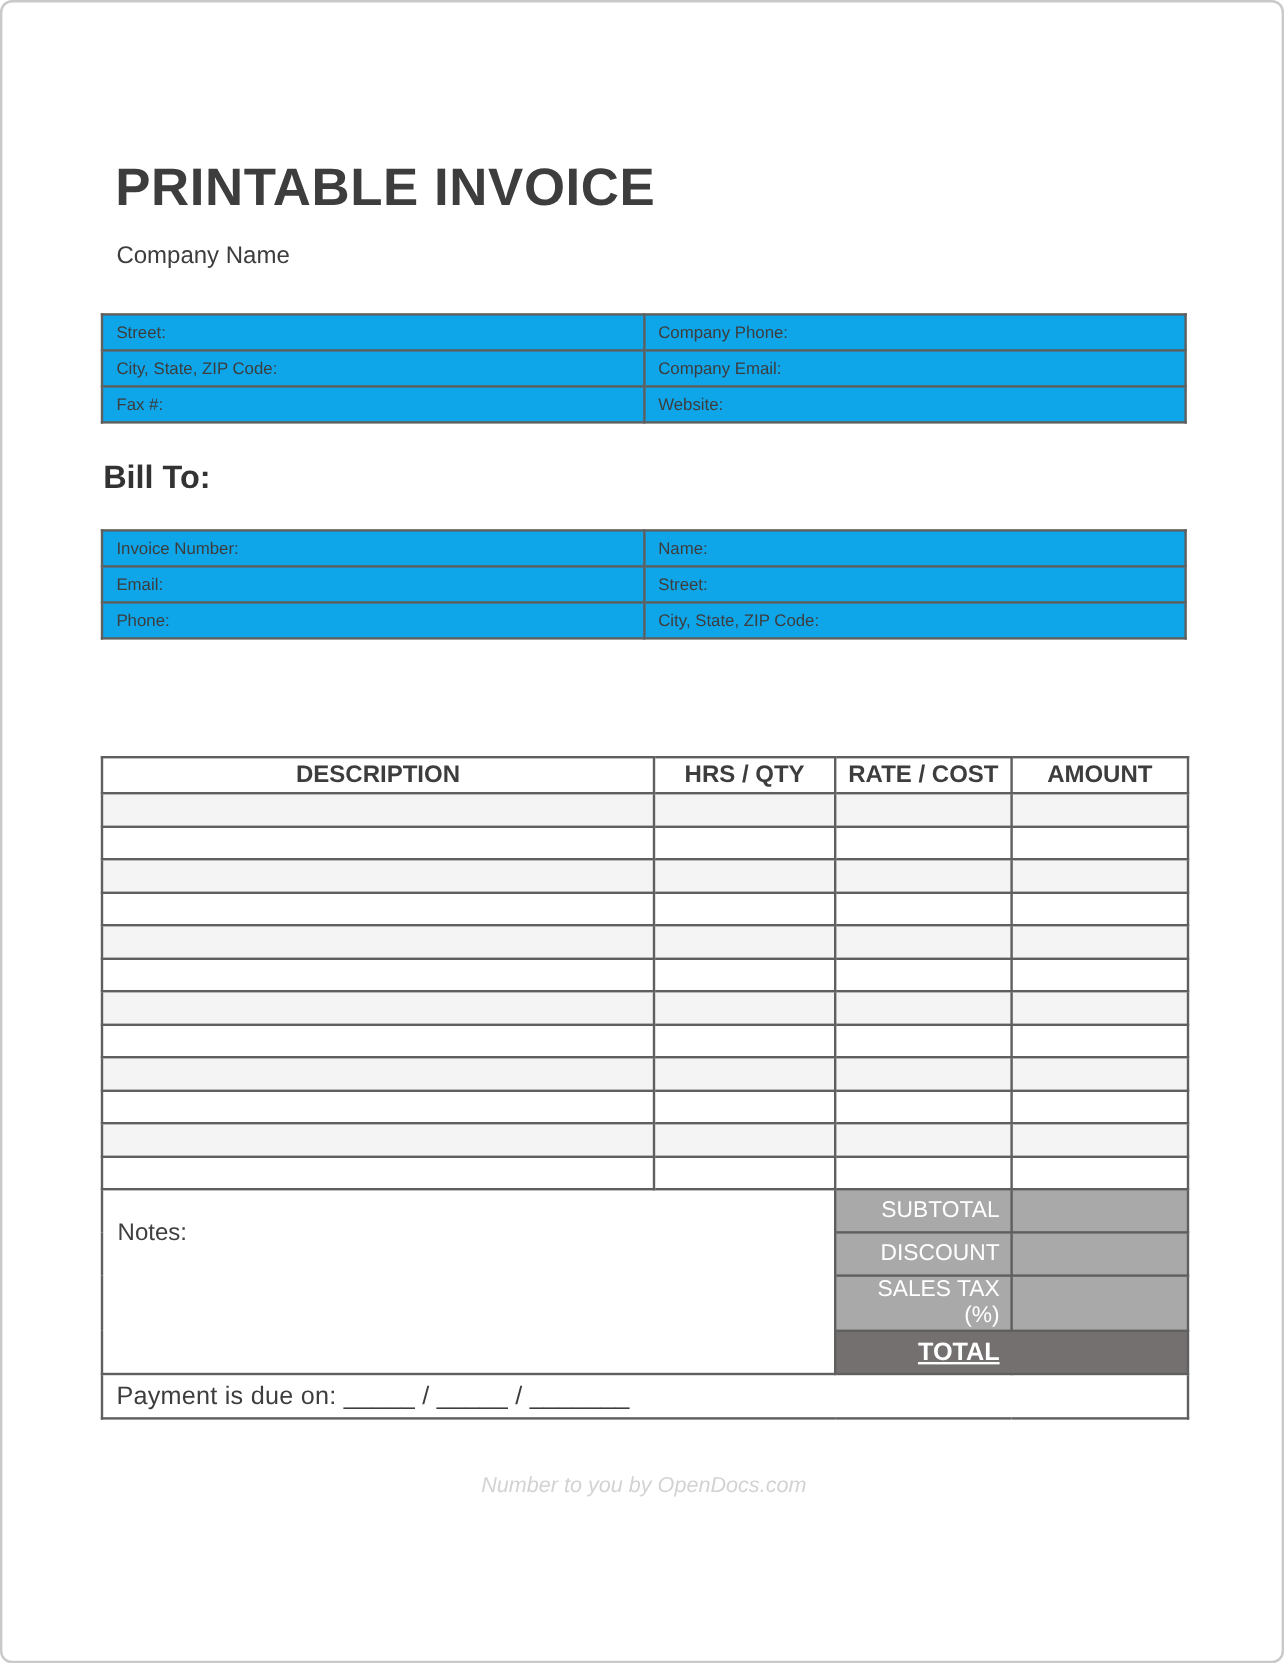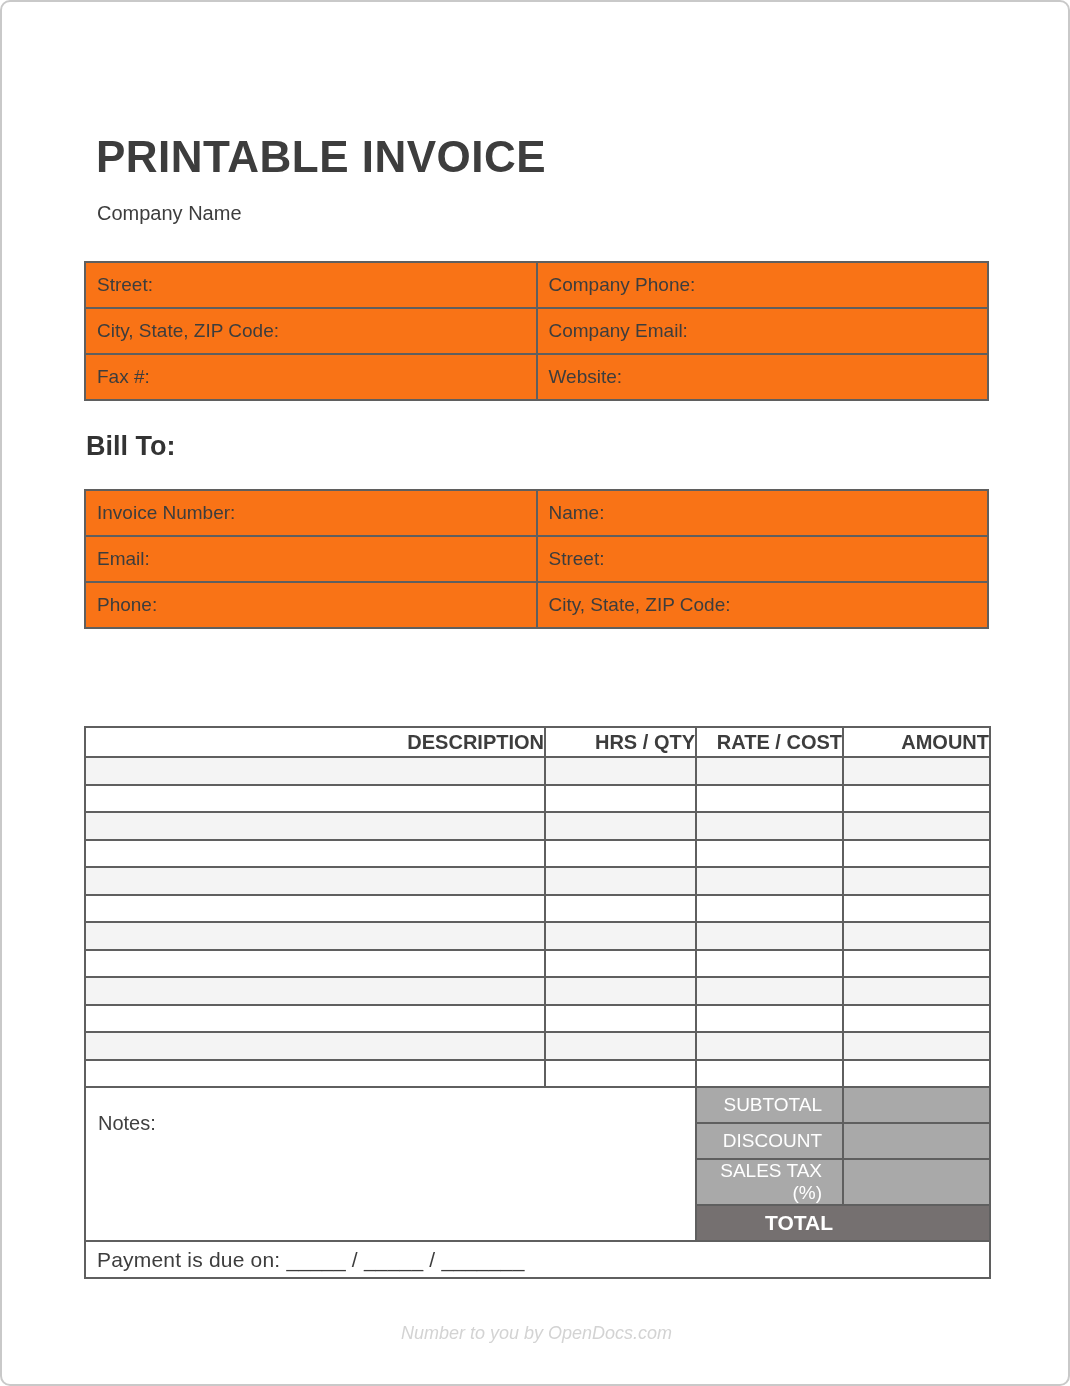--- a/index.html
+++ b/index.html
@@ -31,26 +31,26 @@
     color:var(--text_dark);
   }
 
   table { border-collapse:collapse; width:100%; }
 
   
   table.info-table { margin-top:36px; }
   table.info-table td {
     border:2px solid var(--border_gray, #5f5f5f);
     width:50%;
-    height:46px;
+    height:30px;
     padding-left:11px;
-    font-size:19px;
+    font-size:14px;
     color:var(--text_dark);
     vertical-align:middle;
-    background:#f97316;
+    background:#0ea5e9;
   }
   h2.bill-to {
     margin:30px 0 0 2px;
     font-size:27px;
     font-weight:bold;
     color:#333333;
   }
   table.info-table.bill { margin-top:27px; }
 
   
@@ -59,21 +59,21 @@
   col.c-qty  { width:151px; }
   col.c-rate { width:147px; }
   col.c-amt  { width:147px; }
 
   .items-table th {
     border:2px solid var(--border_gray, #5f5f5f);
     height:30px;
     font-size:20px;
     font-weight:bold;
     color:var(--text_dark);
-    text-align:right;
+    text-align:center;
     background:#ffffff;
   }
   .items-table tbody.item-rows td {
     border:2px solid var(--border_gray, #5f5f5f);
     height:27.5px;
     background:#ffffff;
   }
   .items-table tbody.item-rows tr.odd td { background:var(--stripe_gray, #f4f4f4); }
 
   td.notes-cell {
@@ -84,41 +84,42 @@
     font-size:20px;
     color:#404040;
   }
   tr.sumrow td { height:36px; }
   td.sum-label {
     border:2px solid var(--border_gray, #5f5f5f);
     background:var(--summary_gray, #a9a9a9);
     color:#ffffff;
     font-size:19px;
     text-align:right;
-    padding-right:20px;
+    padding-right:9px;
     vertical-align:middle;
   }
   td.sum-value {
     border:2px solid var(--border_gray, #5f5f5f);
     background:var(--summary_gray, #a9a9a9);
   }
   tr.total td {
     background:var(--total_gray, #757070);
     border:2px solid var(--total_gray, #757070);
     border-top:2px solid var(--border_gray, #5f5f5f);
     border-bottom:2px solid var(--border_gray, #5f5f5f);
   }
   td.total-label {
     color:#ffffff;
     font-size:21px;
     font-weight:bold;
     text-align:right;
     padding-right:9px;
     vertical-align:middle;
     border-left:2px solid var(--border_gray, #5f5f5f) !important;
+    text-decoration:underline;
   }
   tr.total td.total-value { border-right:2px solid var(--border_gray, #5f5f5f); }
 
   tr.payment-row td {
     border:2px solid var(--border_gray, #5f5f5f);
     height:37px;
     background:#ffffff;
     font-size:21px;
     color:var(--text_dark);
     padding-left:11px;

